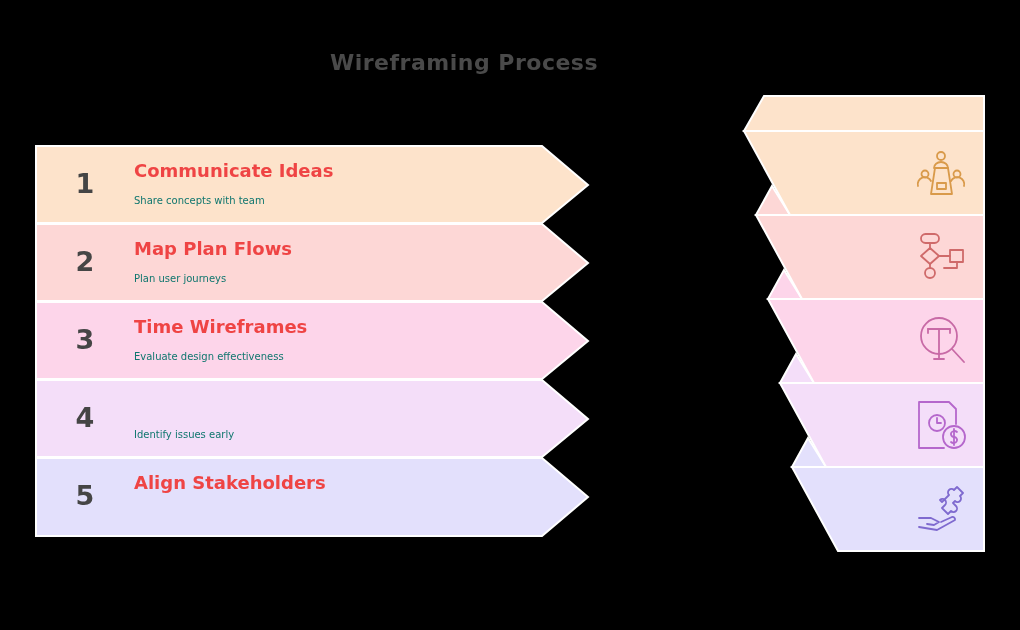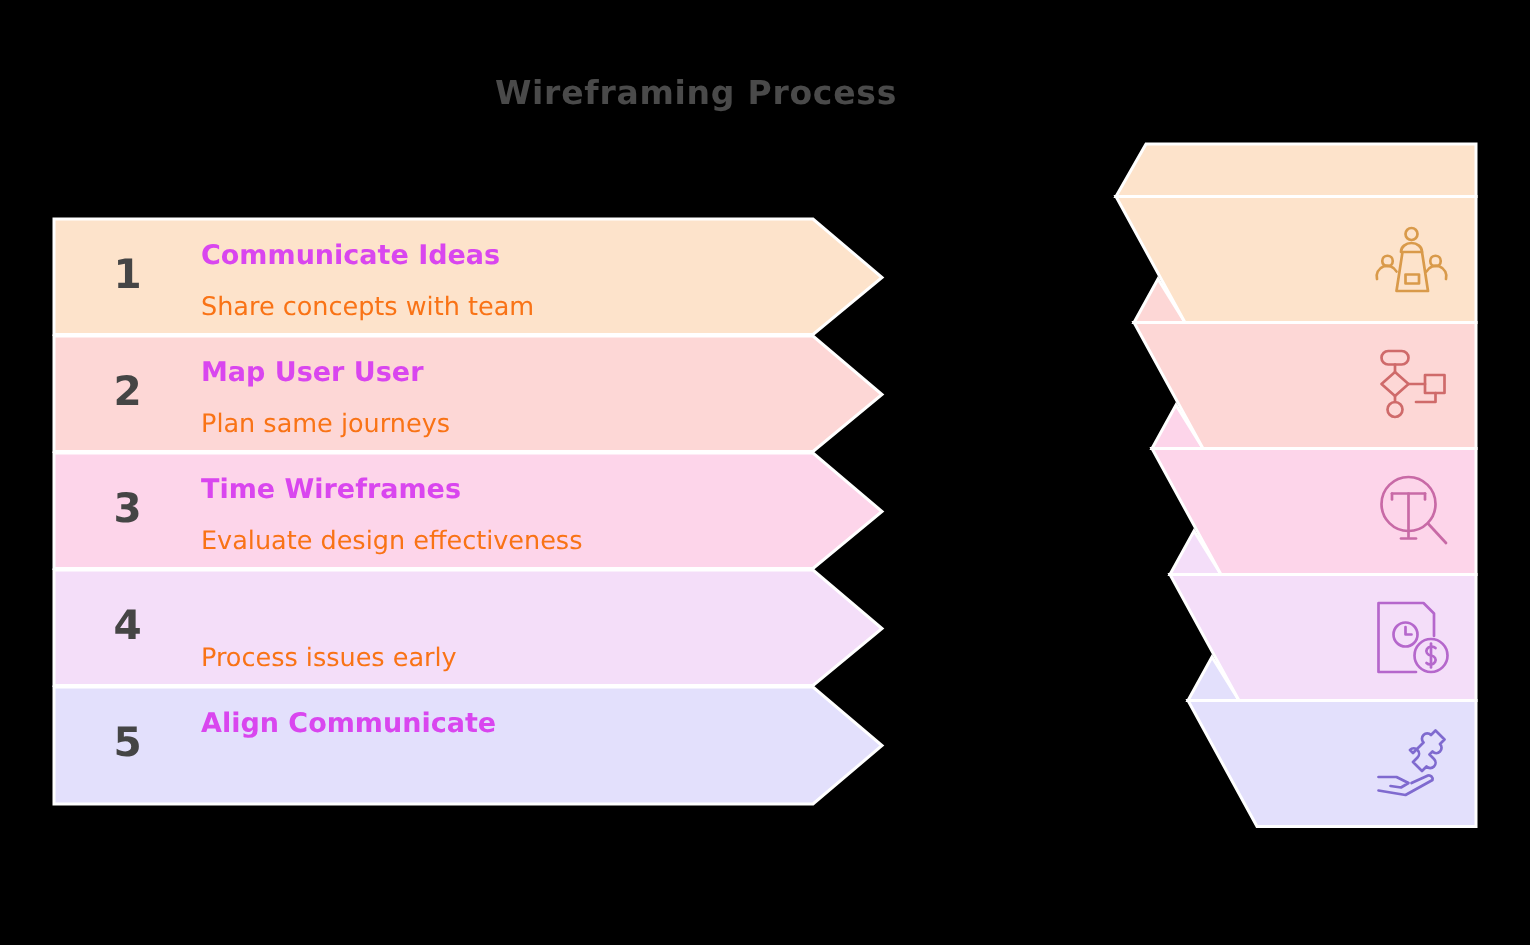--- a/index.html
+++ b/index.html
@@ -5,22 +5,22 @@
     html, body { margin: 0; padding: 0; background: #000000; }
     body { width: 1020px; height: 630px; position: relative; overflow: hidden;
            font-family: "DejaVu Sans", sans-serif; }
     .title { position: absolute; top: 50px; left: 0; width: 928px; text-align: center;
              color: #4a4a4a; font-size: 22px; font-weight: bold; letter-spacing: 0.5px; }
     svg.stage { position: absolute; left: 0; top: 0; }
     .step { position: absolute; left: 36px; width: 552px; height: 78px; }
     .step .num { position: absolute; left: 38px; top: 22px; width: 22px; text-align: center;
                  font-size: 27px; font-weight: bold; color: #454545; }
     .step .heading { position: absolute; left: 98px; top: 14px; font-size: 18px; font-weight: bold;
-                     color: #d946ef; white-space: nowrap; }
-    .step .desc { position: absolute; left: 98px; top: 49px; font-size: 17px; color: #f97316;
+                     color: #ef4444; white-space: nowrap; }
+    .step .desc { position: absolute; left: 98px; top: 49px; font-size: 10px; color: #0f766e;
                   white-space: nowrap; text-align: right; }
     .icon { position: absolute; width: 52px; height: 52px; }
     .icon svg { width: 52px; height: 52px; display: block; }
   </style>
 </head>
 <body>
 
 <div class="title">Wireframing Process</div>
 
 <svg class="stage" width="1020" height="630" viewBox="0 0 1020 630">
@@ -50,35 +50,35 @@
   </g>
 </svg>
 
 <div class="step" style="top:146px;">
   <div class="num">1</div>
   <div class="heading">Communicate Ideas</div>
   <div class="desc">Share concepts with team</div>
 </div>
 <div class="step" style="top:224px;">
   <div class="num">2</div>
-  <div class="heading">Map User User</div>
-  <div class="desc">Plan same journeys</div>
+  <div class="heading">Map Plan Flows</div>
+  <div class="desc">Plan user journeys</div>
 </div>
 <div class="step" style="top:302px;">
   <div class="num">3</div>
   <div class="heading">Time Wireframes</div>
   <div class="desc">Evaluate design effectiveness</div>
 </div>
 <div class="step" style="top:380px;">
   <div class="num">4</div>
-  <div class="desc">Process issues early</div>
+  <div class="desc">Identify issues early</div>
 </div>
 <div class="step" style="top:458px;">
   <div class="num">5</div>
-  <div class="heading">Align Communicate</div>
+  <div class="heading">Align Stakeholders</div>
 </div>
 
 <div class="icon" style="left:915px; top:148px;">
   <svg viewBox="0 0 52 52" fill="none" stroke="#d99a4a" stroke-width="1.8" stroke-linecap="round" stroke-linejoin="round">
     <circle cx="26" cy="8" r="4"></circle>
     <path d="M19 20 a7 6 0 0 1 14 0"></path>
     <circle cx="10" cy="26" r="3.5"></circle>
     <path d="M3 38 a7 7 0 0 1 13 -5"></path>
     <circle cx="42" cy="26" r="3.5"></circle>
     <path d="M49 38 a7 7 0 0 0 -13 -5"></path>

